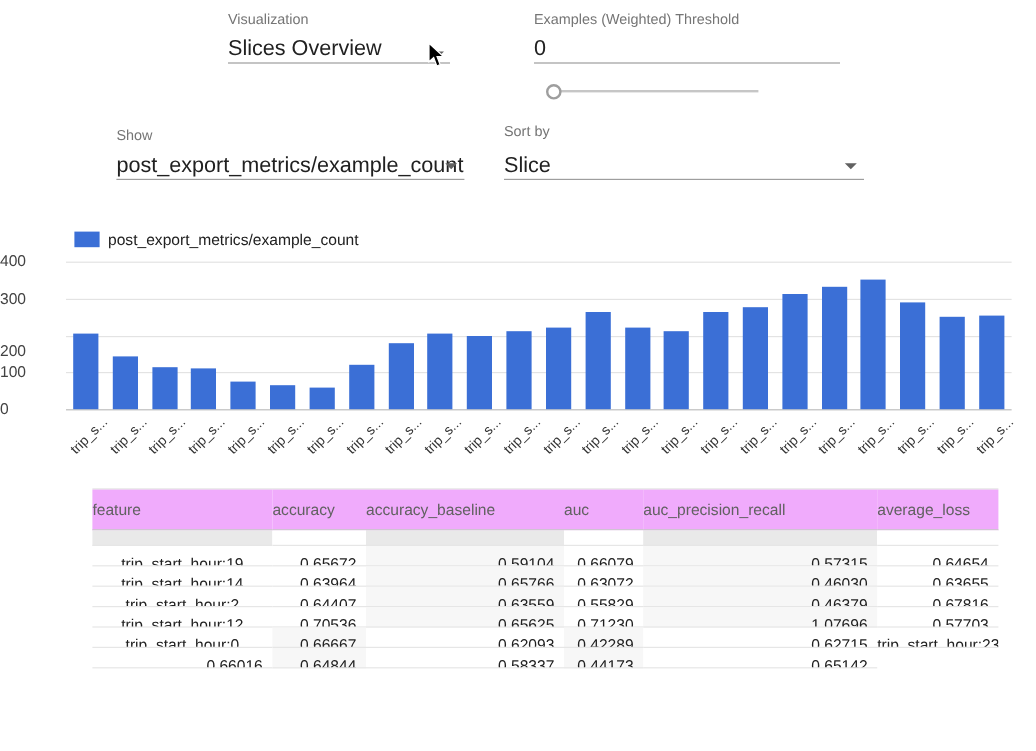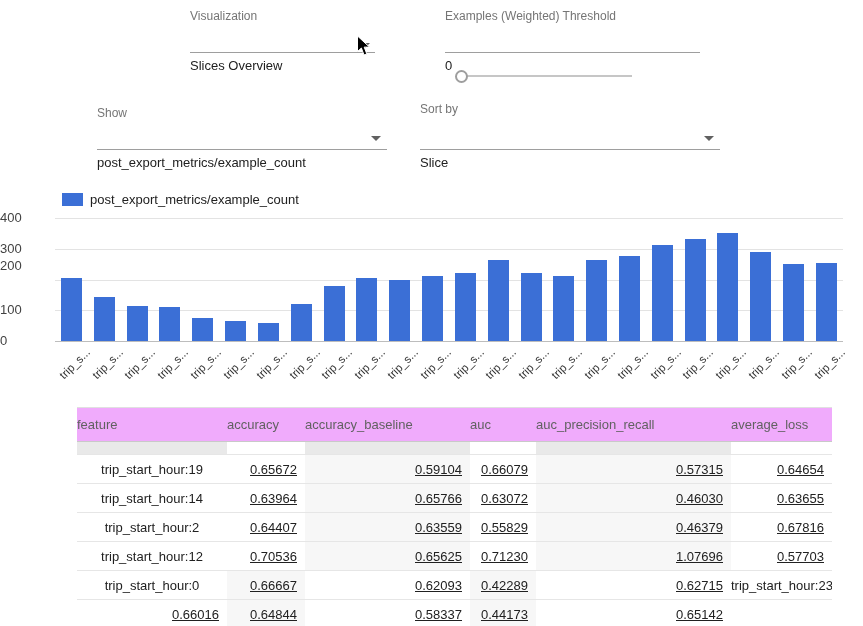--- a/index.html
+++ b/index.html
@@ -4,21 +4,21 @@
 <style>
   * { box-sizing: border-box; }
   html,body { margin:0; padding:0; }
   body {
     width:863px; height:626px; position:relative; overflow:hidden;
     background:#ffffff; color:#212121;
     font-family:"Liberation Sans","DejaVu Sans",sans-serif;
   }
   .abs { position:absolute; }
   .ctl-label { font-size:12px; color:#757575; white-space:nowrap; }
-  .ctl-value { font-size:13px; color:#212121; white-space:nowrap;margin-top:28px; }
+  .ctl-value { font-size:18px; color:#212121; white-space:nowrap; }
   .underline { height:1px; background:#9e9e9e; }
   .dd-arrow {
     width:0; height:0;
     border-left:5px solid transparent; border-right:5px solid transparent;
     border-top:5px solid #616161;
   }
   .slider-track { height:2px; background:#c6c6c6; }
   .slider-thumb {
     width:13px; height:13px; border:2px solid #9e9e9e; border-radius:50%;
     background:#fff;
@@ -43,21 +43,21 @@
   .metrics-table {
     position:absolute; left:77px; top:407px;
     display:grid; grid-template-columns:150px 78px 165px 66px 195px 101px;
     border-top:1px solid #e0e0e0;
     font-size:13px;
   }
   .th { height:34px; line-height:34px; text-align:left; color:#616161;
         border-bottom:1px solid #c9c9c9; background:#f0abfc; overflow:hidden; }
   .tf { height:13px; border-bottom:1px solid #e6e6e6; background:#fff; }
   .tf.shaded { background:#e9e9e9; }
-  .td { height:29px; line-height:29px; border-bottom:1px solid #e6e6e6; color:#212121; overflow:hidden; }
+  .td { height:17px; line-height:29px; border-bottom:1px solid #e6e6e6; color:#212121; overflow:hidden; }
   .td.shaded { background:#f7f7f7; }
   .td.num { text-align:right; padding-right:8px;text-decoration:underline; }
   .td.feat { text-align:center; }
   .cursor { position:absolute; left:356px; top:35px; z-index:10; }
 </style>
 </head>
 <body>
 
 <span class="abs ctl-label" style="left:190px; top:9px;text-align:right;">Visualization</span>
 <span class="abs ctl-value" style="left:190px; top:30px;">Slices Overview</span>
@@ -183,21 +183,21 @@
           <span class="xlabel">trip_s...</span>
         </div>
         <div class="slot">
           <div class="bar" style="height: 77.8px; background: rgb(59, 111, 214);"></div>
           <span class="xlabel">trip_s...</span>
         </div>
       </div>
   </div>
 <div class="ytick" style="top: 24px;">400</div>
     <div class="ytick" style="top: 54.75px;">300</div>
-    <div class="ytick" style="top: 72px;">200</div>
+    <div class="ytick" style="top: 99px;">200</div>
     <div class="ytick" style="top: 116.25px;">100</div>
     <div class="ytick" style="top: 147px;">0</div>
   </div>
 
 <div class="metrics-table">
     <div class="th">feature</div>
     <div class="th">accuracy</div>
     <div class="th">accuracy_baseline</div>
     <div class="th">auc</div>
     <div class="th">auc_precision_recall</div>

